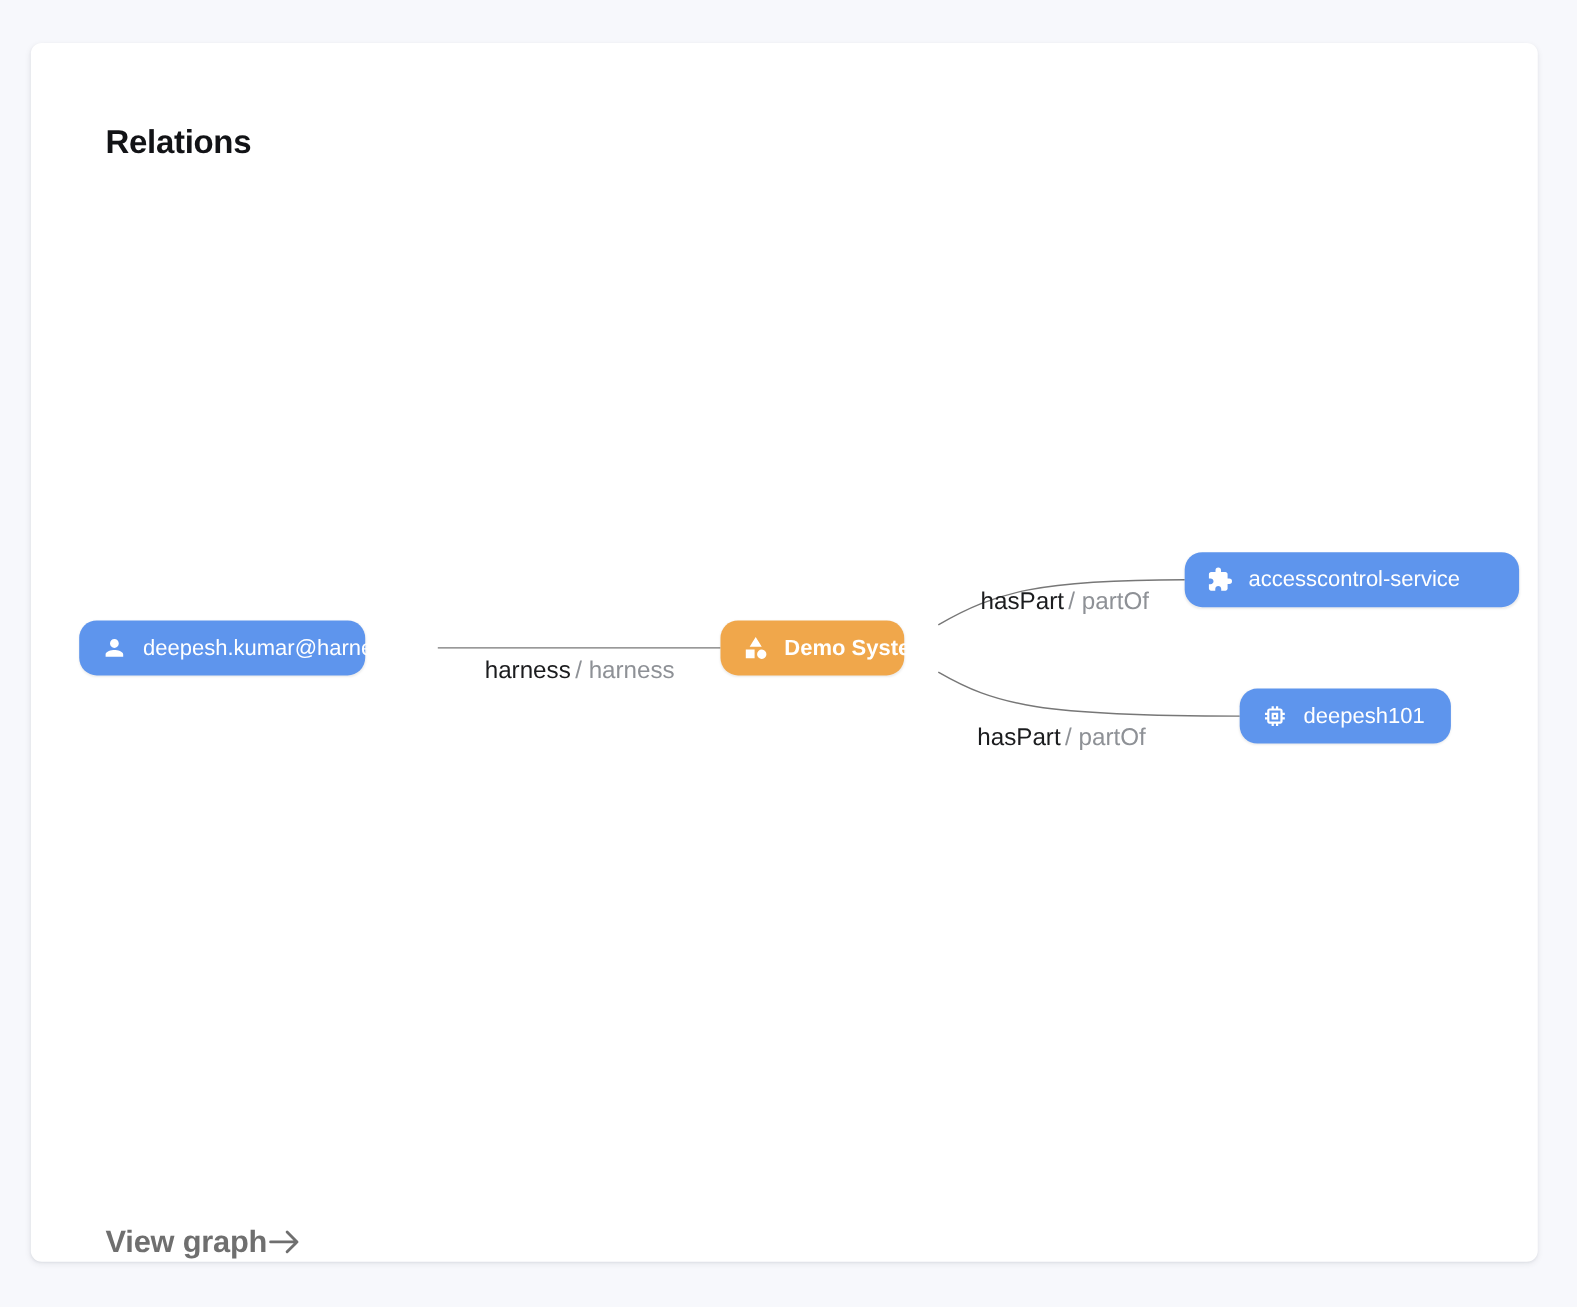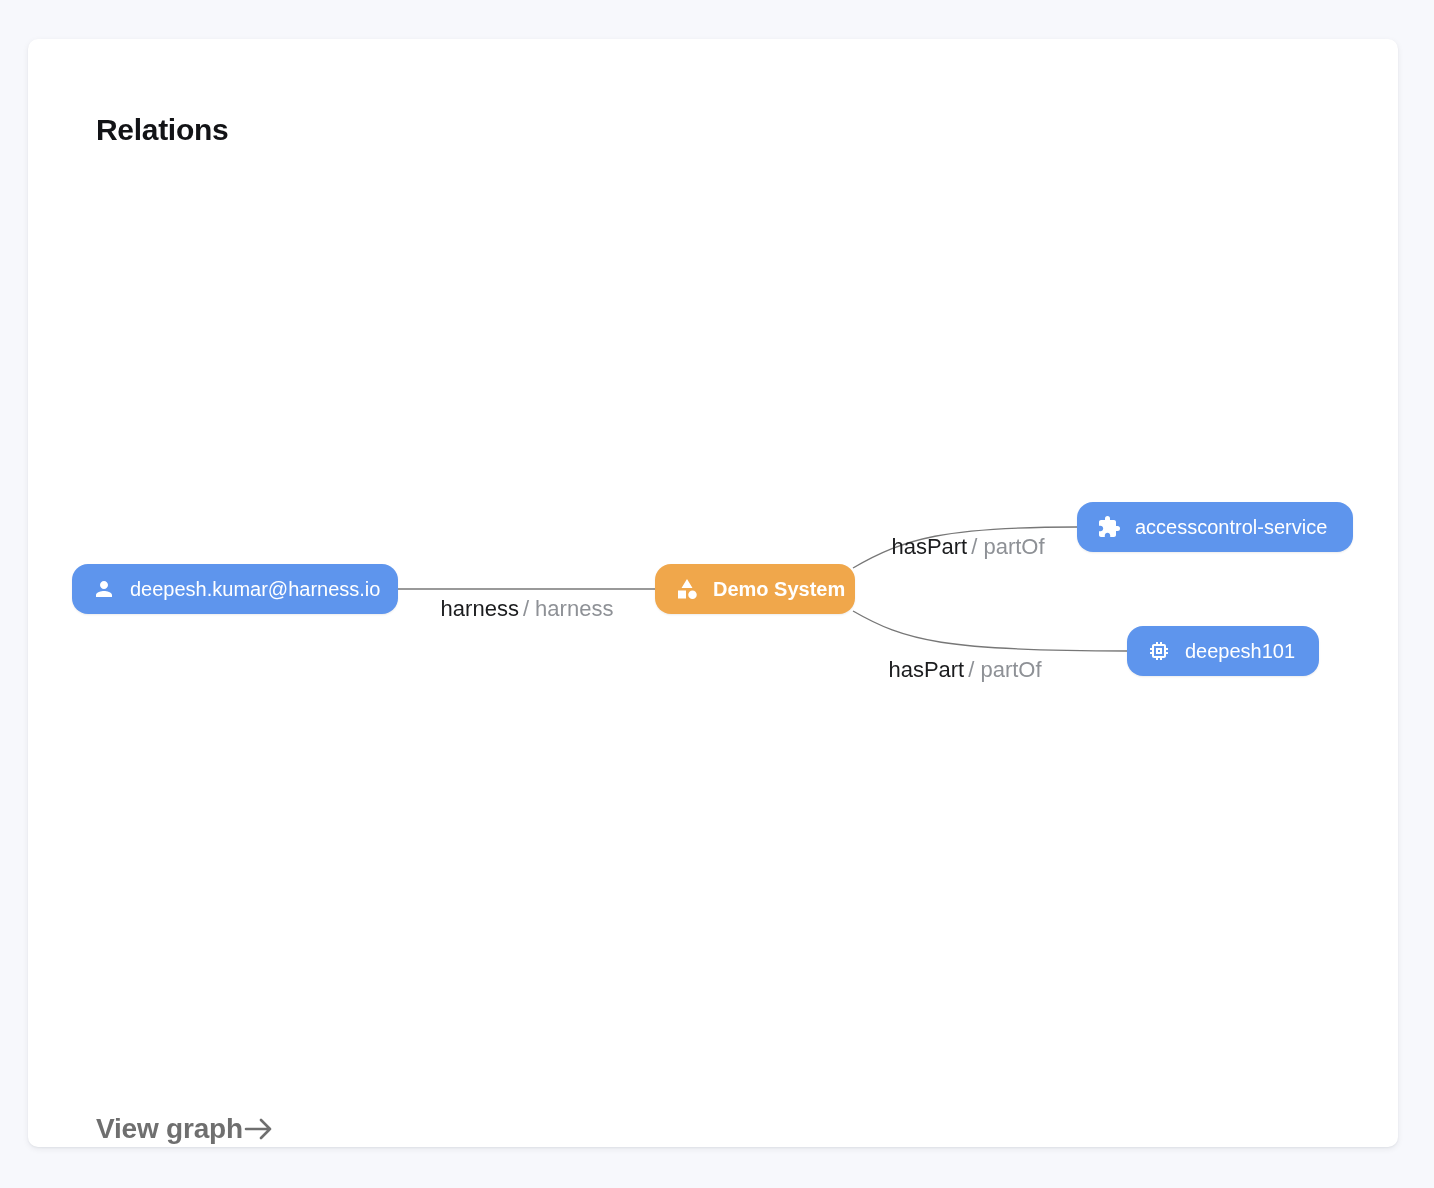--- a/index.html
+++ b/index.html
@@ -62,23 +62,23 @@
     color: var(--node-text);
     font-size: 20px;
     white-space: nowrap;
     cursor: pointer;
     box-shadow: 0 1px 2px rgba(0,0,0,.08);
   }
   .node.blue { background: var(--node-blue); }
   .node.orange { background: var(--node-orange); font-weight: 700; }
   .node .icon { width: 24px; height: 24px; flex: 0 0 auto; display: block; }
   .node .icon svg { width: 24px; height: 24px; display: block; fill: #fff; }
-  .node-user      { left: 72px;   top: 564px; width: 326px; }
-  .node-system    { left: 655px;  top: 564px; width: 200px; }
-  .node-service   { left: 1077px; top: 502px; width: 276px; }
+  .node-user      { left: 72px;   top: 564px; width: 260px; }
+  .node-system    { left: 655px;  top: 564px; width: 167px; }
+  .node-service   { left: 1077px; top: 502px; width: 304px; }
   .node-component { left: 1127px; top: 626px; width: 192px; }
   .edge-label {
     position: absolute;
     transform: translateX(-50%);
     white-space: nowrap;
     font-size: 22px;
     color: var(--edge-label-primary);
   }
   .edge-label .secondary { color: var(--edge-label-secondary); margin-left: 4px; }
   .edge-label-1 { left: 527px; top: 596px; }

